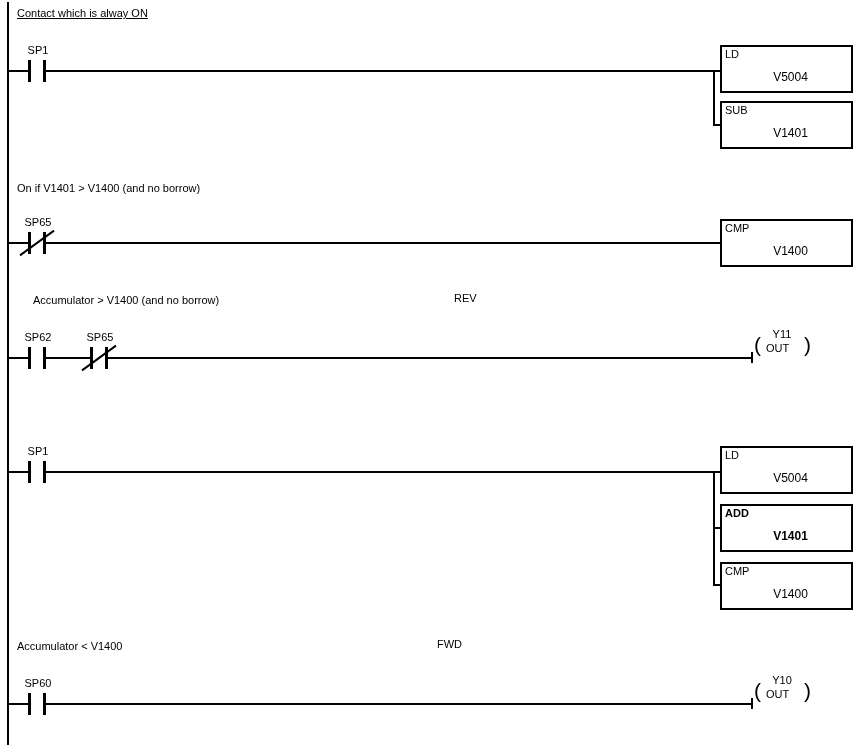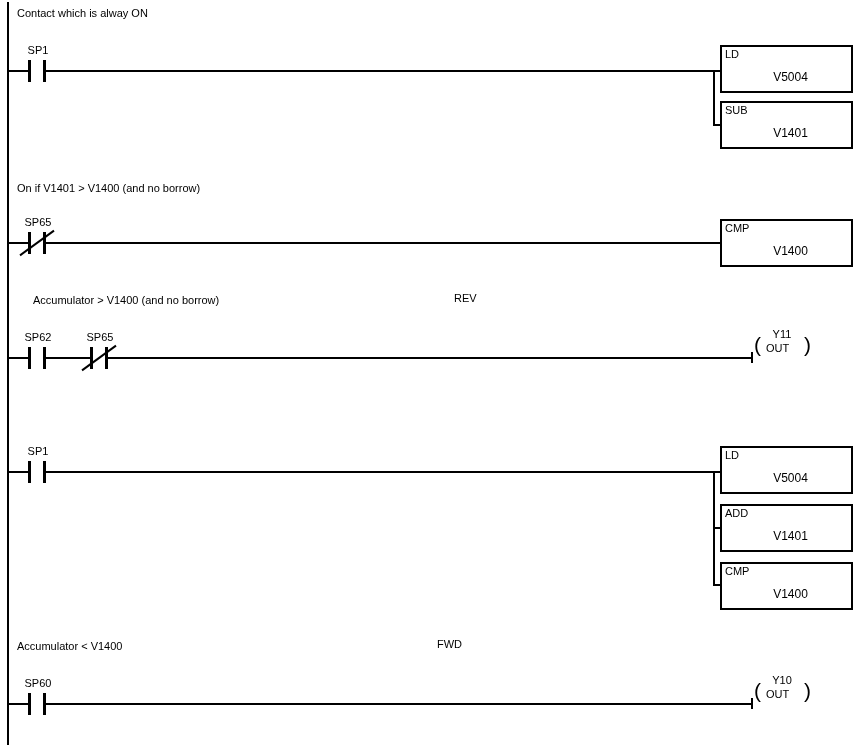--- a/index.html
+++ b/index.html
@@ -30,21 +30,21 @@
   .coil .po   { position:absolute; left:6px;  top:5px; font-size:21px; line-height:26px; }
   .coil .pc   { position:absolute; left:56px; top:5px; font-size:21px; line-height:26px; }
 </style>
 </head>
 <body>
 
 <div id="canvas">
 
   <div class="v" style="left:7px; top:2px; height:743px;"></div>
 
-  <div class="comment" style="left:17px; top:7px;">Contact which is alway ON</div>
+  <div class="comment" style="left:17px; top:7px;text-decoration:underline;">Contact which is alway ON</div>
   <div class="h" style="left:9px;  top:70px; width:19px;"></div>
   <div class="h" style="left:46px; top:70px; width:674px;"></div>
   <div class="clabel" style="left:8px; top:44px;">SP1</div>
   <div class="contact" style="left:26px; top:60px;">
     <div class="bar bar1"></div>
     <div class="bar bar2"></div>
   </div>
   <div class="v" style="left:713px; top:70px; height:56px;"></div>
   <div class="h" style="left:713px; top:124px; width:7px;"></div>
   <div class="ibox" style="top:45px;">
@@ -101,21 +101,21 @@
     <div class="bar bar1"></div>
     <div class="bar bar2"></div>
   </div>
   <div class="v" style="left:713px; top:471px; height:115px;"></div>
   <div class="h" style="left:713px; top:527px; width:7px;"></div>
   <div class="h" style="left:713px; top:584px; width:7px;"></div>
   <div class="ibox" style="top:446px;">
     <div class="op">LD</div>
     <div class="opr">V5004</div>
   </div>
-  <div class="ibox" style="top:504px;">
+  <div class="ibox" style="top:504px;font-weight:bold;">
     <div class="op">ADD</div>
     <div class="opr">V1401</div>
   </div>
   <div class="ibox" style="top:562px;">
     <div class="op">CMP</div>
     <div class="opr">V1400</div>
   </div>
 
   <div class="comment" style="left:17px; top:640px;">Accumulator &lt; V1400</div>
   <div class="wire-label" style="left:437px; top:638px;text-align:right;">FWD</div>

